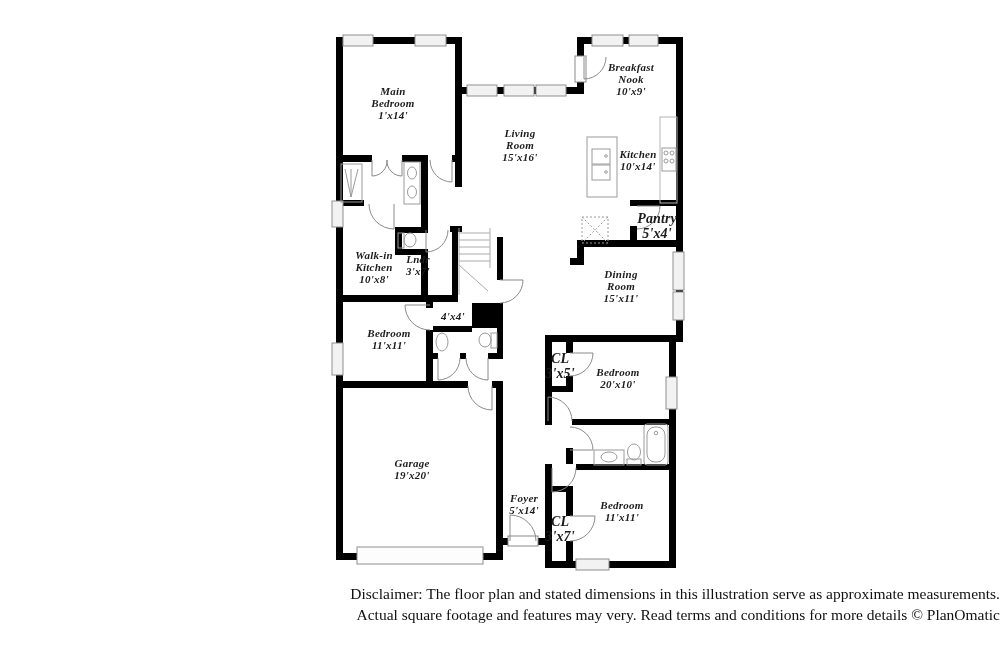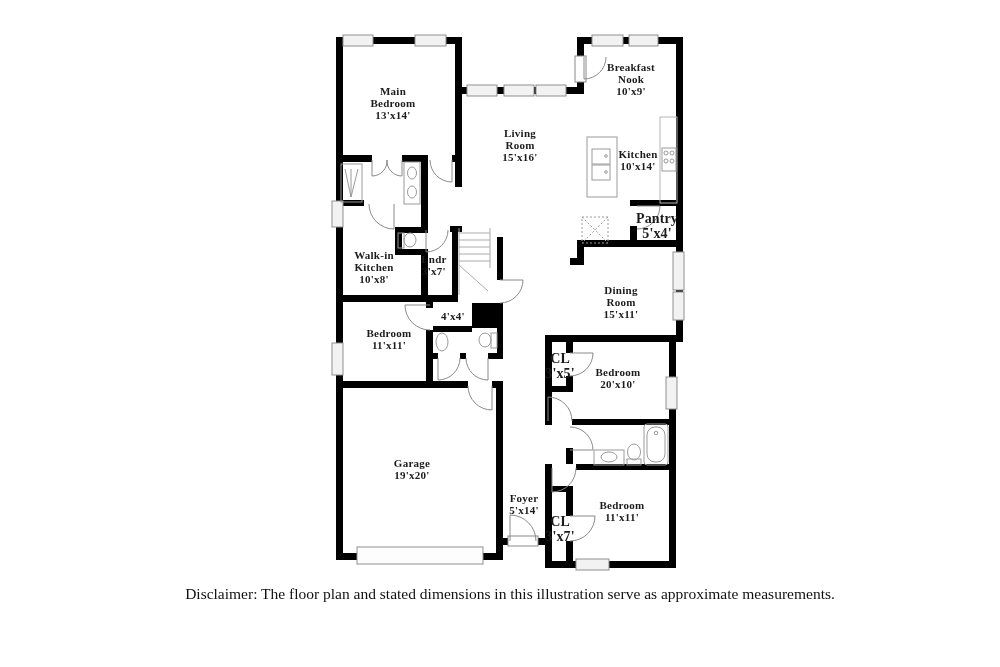--- a/index.html
+++ b/index.html
@@ -7,24 +7,24 @@
     width:1000px;height:667px;position:relative;overflow:hidden;
     background:#ffffff;
     font-family:"Liberation Serif", serif;
   }
   #plan-svg{position:absolute;left:0;top:0;}
   .room-label{
     position:absolute;transform:translate(-50%,-50%);
     text-align:center;font-weight:bold;font-size:11px;line-height:1.08;
     color:#1c1c1c;letter-spacing:.25px;white-space:pre-line;pointer-events:none;
   }
-  .room-label .rname,.room-label .rdims{display:block;}
+  .room-label .rname,.room-label .rdims{display:block;font-style:italic;}
   .room-label.small{font-size:14px;letter-spacing:.1px;}
   #disclaimer{
-    position:absolute;left:0;top:583px;width:1000px;text-align:center;
+    position:absolute;left:0;top:583px;width:1000px;text-align:right;
     font-size:15.5px;color:#111;line-height:21px;
   }
   #disclaimer .dline{display:block;padding-left:20px;}
 </style>
 </head>
 <body>
 
 <svg id="plan-svg" width="1000" height="667" viewBox="0 0 1000 667">
 
   <g fill="#000">
@@ -199,45 +199,45 @@
     <g>
       <rect x="644" y="424" width="24" height="41" rx="3"></rect>
       <rect x="647" y="427" width="18" height="35" rx="8"></rect>
       <circle cx="656" cy="433" r="1.8"></circle>
     </g>
   </g>
 </svg>
 
 <div class="room-label" style="left:393px;top:104px">
   <span class="rname">Main
-Bedroom</span><span class="rdims">13'x14'</span>
+Bedroom</span><span class="rdims">1'x14'</span>
 </div>
 <div class="room-label" style="left:631px;top:80px">
   <span class="rname">Breakfast
 Nook</span><span class="rdims">10'x9'</span>
 </div>
 <div class="room-label" style="left:520px;top:146px">
   <span class="rname">Living
 Room</span><span class="rdims">15'x16'</span>
 </div>
 <div class="room-label" style="left:638px;top:161px">
   <span class="rname">Kitchen</span><span class="rdims">10'x14'</span>
 </div>
 <div class="room-label small" style="left:657px;top:226px">
   <span class="rname">Pantry</span><span class="rdims">5'x4'</span>
 </div>
-<div class="room-label" style="left:621px;top:303px">
+<div class="room-label" style="left:621px;top:287px">
   <span class="rname">Dining
 Room</span><span class="rdims">15'x11'</span>
 </div>
 <div class="room-label" style="left:374px;top:268px">
   <span class="rname">Walk-in
 Kitchen</span><span class="rdims">10'x8'</span>
 </div>
-<div class="room-label" style="left:434px;top:266px">
+<div class="room-label" style="left:418px;top:266px">
   <span class="rname">Lndr</span><span class="rdims">3'x7'</span>
 </div>
 <div class="room-label" style="left:453px;top:317px">
   <span class="rname"></span><span class="rdims">4'x4'</span>
 </div>
 <div class="room-label" style="left:389px;top:340px">
   <span class="rname">Bedroom</span><span class="rdims">11'x11'</span>
 </div>
 <div class="room-label small" style="left:560px;top:366px">
   <span class="rname">CL</span><span class="rdims">3'x5'</span>
@@ -253,13 +253,14 @@
 </div>
 <div class="room-label small" style="left:560px;top:529px">
   <span class="rname">CL</span><span class="rdims">3'x7'</span>
 </div>
 <div class="room-label" style="left:622px;top:512px">
   <span class="rname">Bedroom</span><span class="rdims">11'x11'</span>
 </div>
 
 <div id="disclaimer">
   <span class="dline">Disclaimer: The floor plan and stated dimensions in this illustration serve as approximate measurements.</span>
+  <span class="dline">Actual square footage and features may very. Read terms and conditions for more details © PlanOmatic</span>
 </div>
 
 </body></html>

